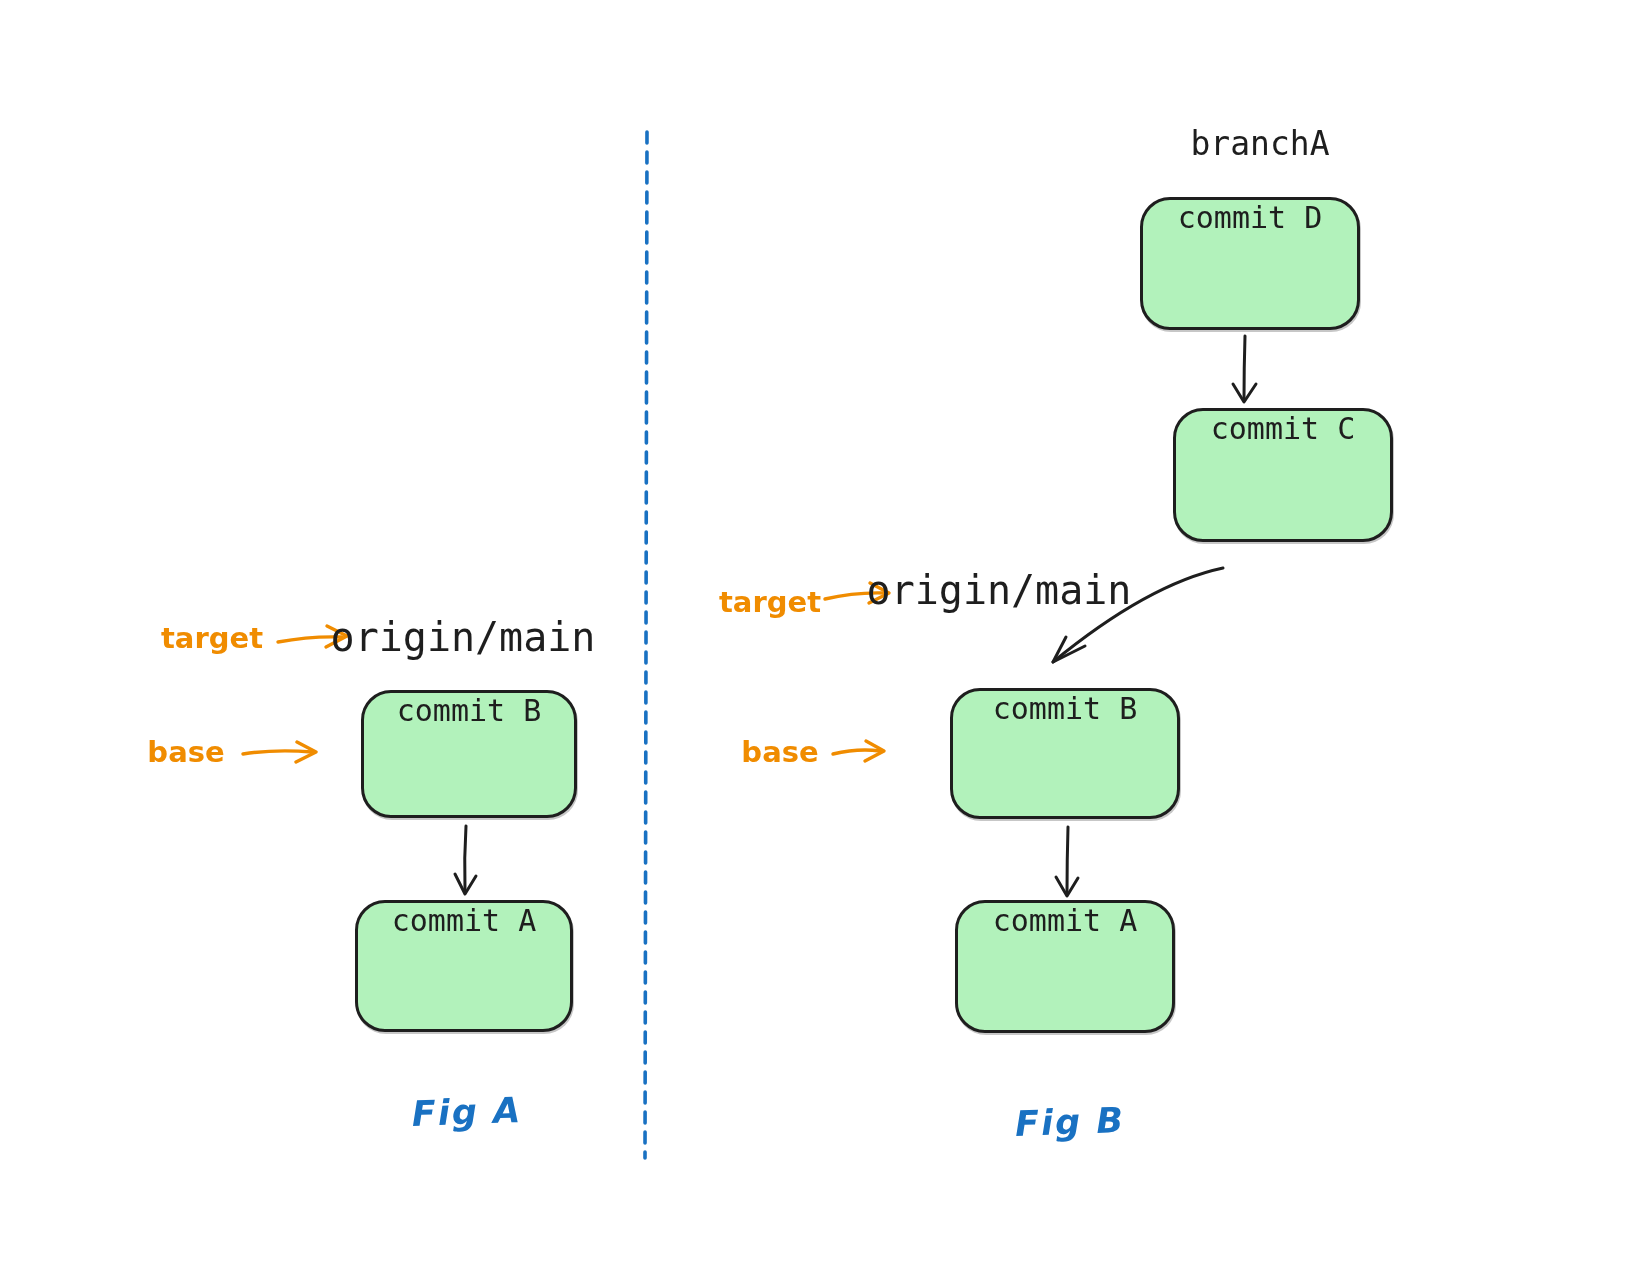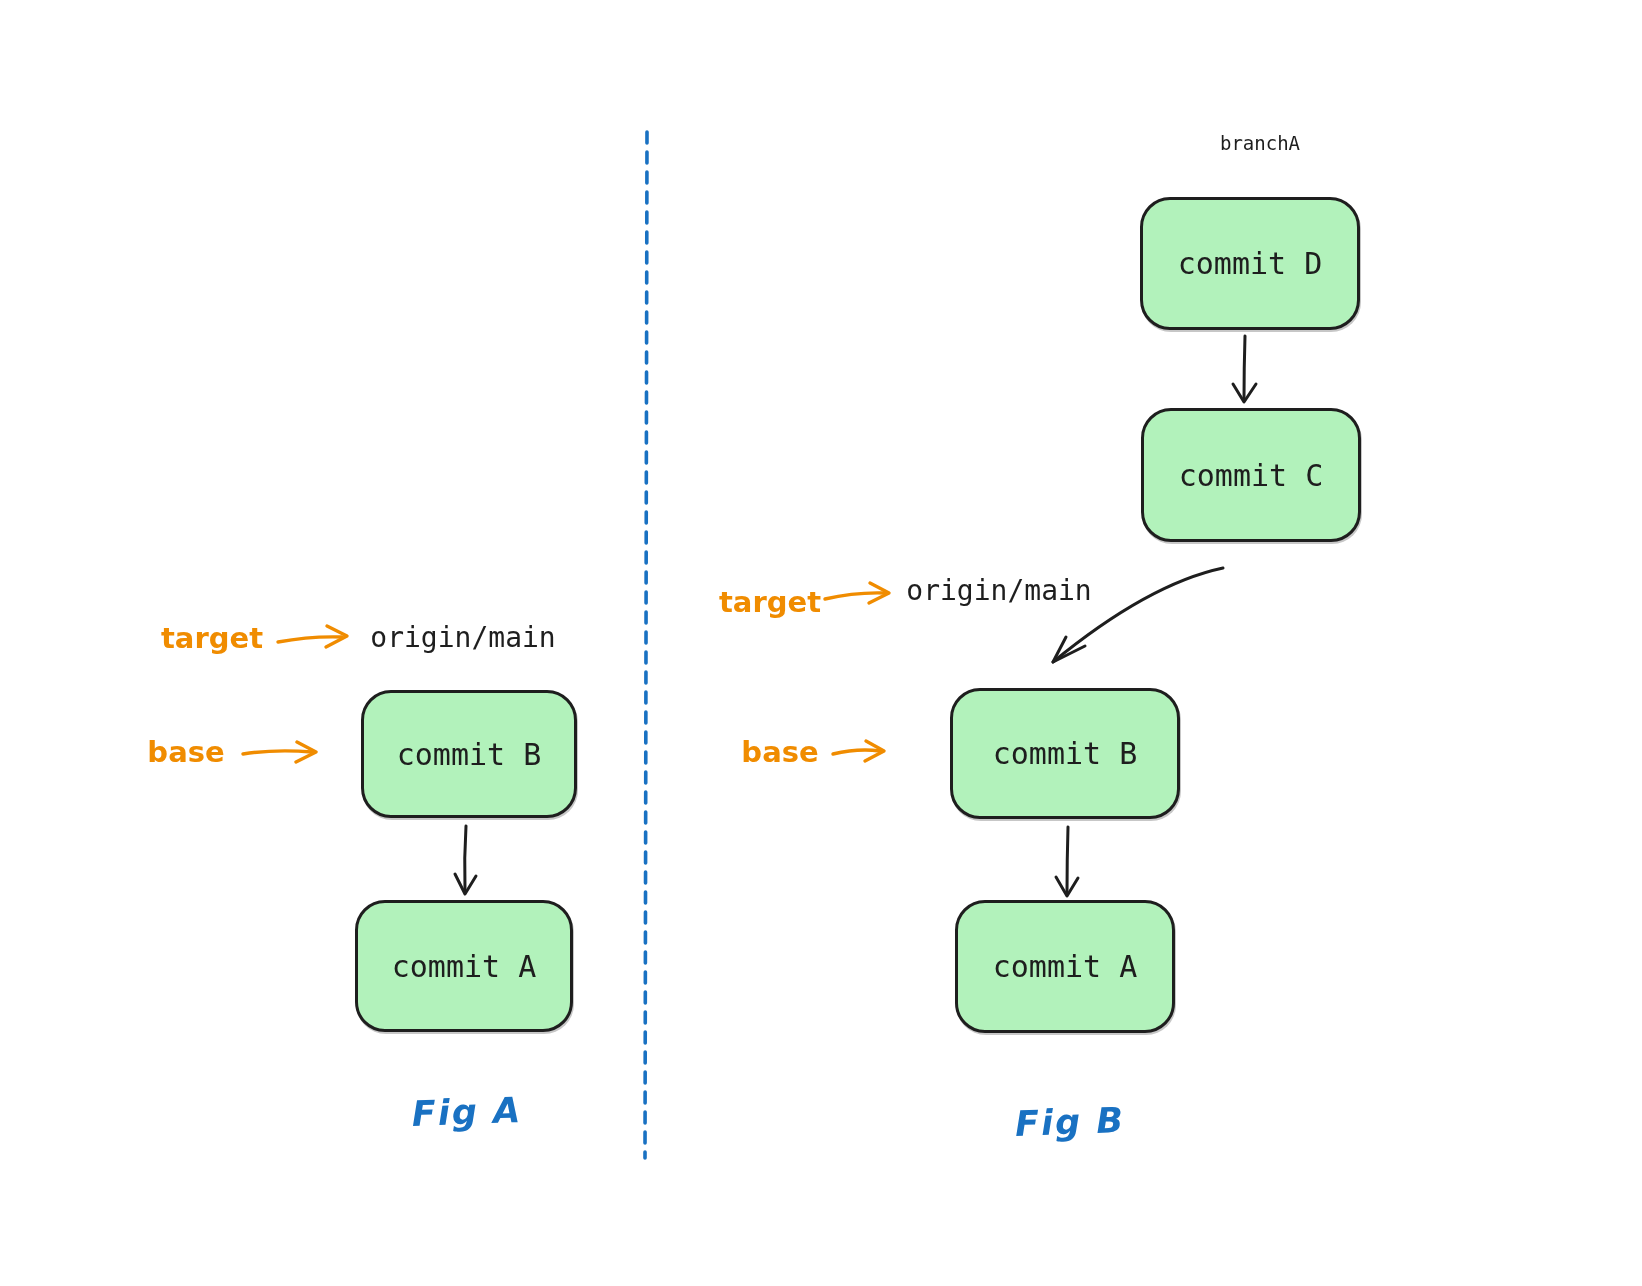--- a/index.html
+++ b/index.html
@@ -17,41 +17,41 @@
     background:var(--bg);
     overflow:hidden;
     font-family:"DejaVu Sans",sans-serif;
   }
   .strokes{position:absolute;left:0;top:0;width:1642px;height:1286px;}
   .commit-box{
     position:absolute;
     background:var(--commit-fill);
     border:3.5px solid var(--ink);
     border-radius:30px;
-    display:flex;align-items:center;justify-content:center;
+    display:flex;align-items:flex-start;justify-content:center;
     font-family:"DejaVu Sans Mono","Liberation Mono",monospace;
     font-size:30px;color:var(--ink);
     box-shadow:1px 2px 0 rgba(30,30,30,.25);
   }
   .label{
     position:absolute;
     transform:translate(-50%,-50%);
     white-space:nowrap;
     color:var(--ink);
   }
-  .mono{font-family:"DejaVu Sans Mono","Liberation Mono",monospace;font-size:28px;}
+  .mono{font-family:"DejaVu Sans Mono","Liberation Mono",monospace;font-size:40px;}
   .hand{font-family:"DejaVu Sans","Liberation Sans",sans-serif;font-weight:600;font-size:29px;}
   .orange{color:var(--accent-orange);text-align:right;}
   .caption{
     font-family:"DejaVu Sans","Liberation Sans",sans-serif;
     font-style:italic;font-weight:600;
     font-size:35px;color:var(--accent-blue);
     letter-spacing:2px;
   }
-  .branch-label{font-size:19px;}
+  .branch-label{font-size:33px;}
 </style>
 </head>
 <body>
 
 <div class="canvas">
 
   <svg class="strokes" viewBox="0 0 1642 1286" fill="none" stroke-linecap="round" stroke-linejoin="round">
 
     <path d="M647,132 L645,1158" stroke="#1971c2" stroke-width="3.6" stroke-dasharray="11 9"></path>
 
@@ -111,21 +111,21 @@
   </div>
 
   <div class="label caption" style="left:467px;top:1112px;transform:translate(-50%,-50%) rotate(-2deg);">Fig A</div>
 
   <div class="label mono branch-label" style="left:1260px;top:143px;">branchA</div>
 
   <div class="commit-box" style="left:1140px;top:197px;width:220px;height:133px;">
     <span>commit D</span>
   </div>
 
-  <div class="commit-box" style="left:1141px;top:408px;width:220px;height:134px;">
+  <div class="commit-box" style="left:1173px;top:408px;width:220px;height:134px;">
     <span>commit C</span>
   </div>
 
   <div class="label hand orange" style="left:770px;top:602px;">target</div>
 
   <div class="label mono" style="left:999px;top:590px;">origin/main</div>
 
   <div class="label hand orange" style="left:780px;top:752px;">base</div>
 
   <div class="commit-box" style="left:950px;top:688px;width:230px;height:131px;">

